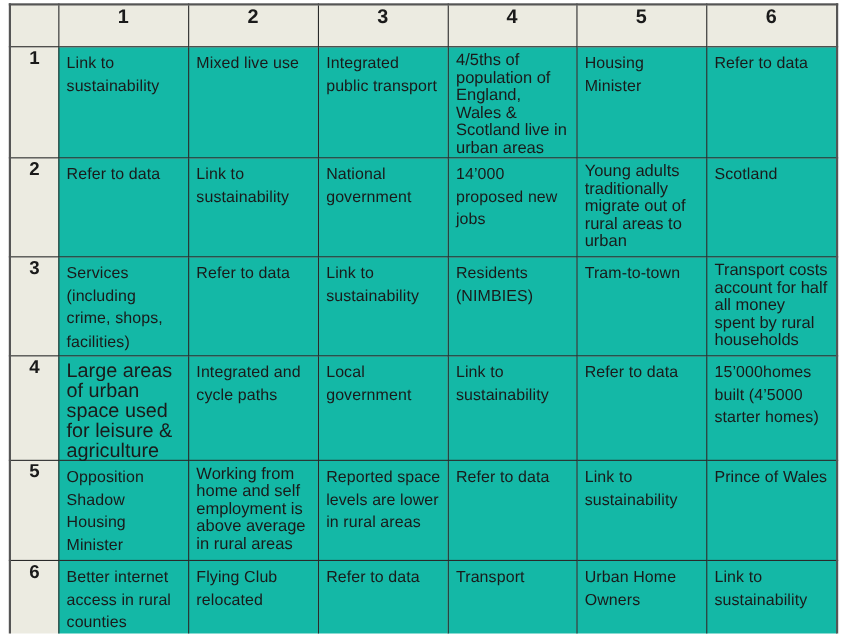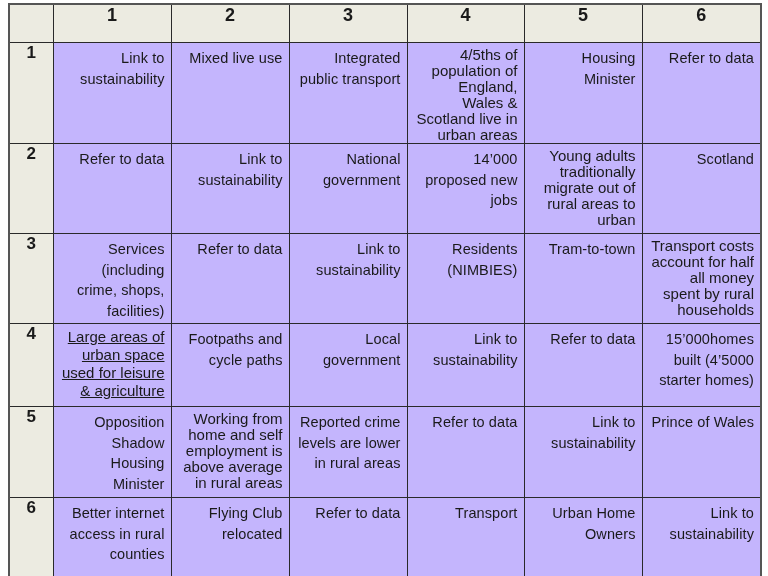--- a/index.html
+++ b/index.html
@@ -25,21 +25,21 @@
     vertical-align: middle;
   }
   th.corner { background: #ecebe1; }
   th.row-head {
     background: #ecebe1;
     font-weight: bold;
     font-size: 17px;
     text-align: center;
     vertical-align: middle;
   }
-  td.cell { background: #c4b5fd; text-align: right; }
+  td.cell { background: #14b8a6; }
   td.cell .txt {
     padding: 5px 6px 0 7px;
     font-size: 14.5px;
     line-height: 20.5px;
     letter-spacing: 0.1px;
   }
   td.cell .txt.small {
     font-size: 15px;
     line-height: 16px;
     padding-top: 4px;
@@ -136,24 +136,24 @@
       <td class="cell">
           <div class="txt">Tram-to-town</div>
         </td>
       <td class="cell">
           <div class="txt small">Transport costs account for half all money spent by rural households</div>
         </td>
     </tr>
     <tr class="r4">
       <th class="row-head">4</th>
       <td class="cell">
-          <div class="txt small" style="font-size:15px;line-height:18px;text-decoration:underline;">Large areas of urban space used for leisure &amp; agriculture</div>
-        </td>
-      <td class="cell">
-          <div class="txt">Footpaths and cycle paths</div>
+          <div class="txt small" style="font-size:18px;line-height:18px;">Large areas of urban space used for leisure &amp; agriculture</div>
+        </td>
+      <td class="cell">
+          <div class="txt">Integrated and cycle paths</div>
         </td>
       <td class="cell">
           <div class="txt">Local government</div>
         </td>
       <td class="cell">
           <div class="txt">Link to sustainability</div>
         </td>
       <td class="cell">
           <div class="txt">Refer to data</div>
         </td>
@@ -163,21 +163,21 @@
     </tr>
     <tr class="r5">
       <th class="row-head">5</th>
       <td class="cell">
           <div class="txt">Opposition Shadow Housing Minister</div>
         </td>
       <td class="cell">
           <div class="txt small">Working from home and self employment is above average in rural areas</div>
         </td>
       <td class="cell">
-          <div class="txt">Reported crime levels are lower in rural areas</div>
+          <div class="txt">Reported space levels are lower in rural areas</div>
         </td>
       <td class="cell">
           <div class="txt">Refer to data</div>
         </td>
       <td class="cell">
           <div class="txt">Link to sustainability</div>
         </td>
       <td class="cell">
           <div class="txt">Prince of Wales</div>
         </td>

